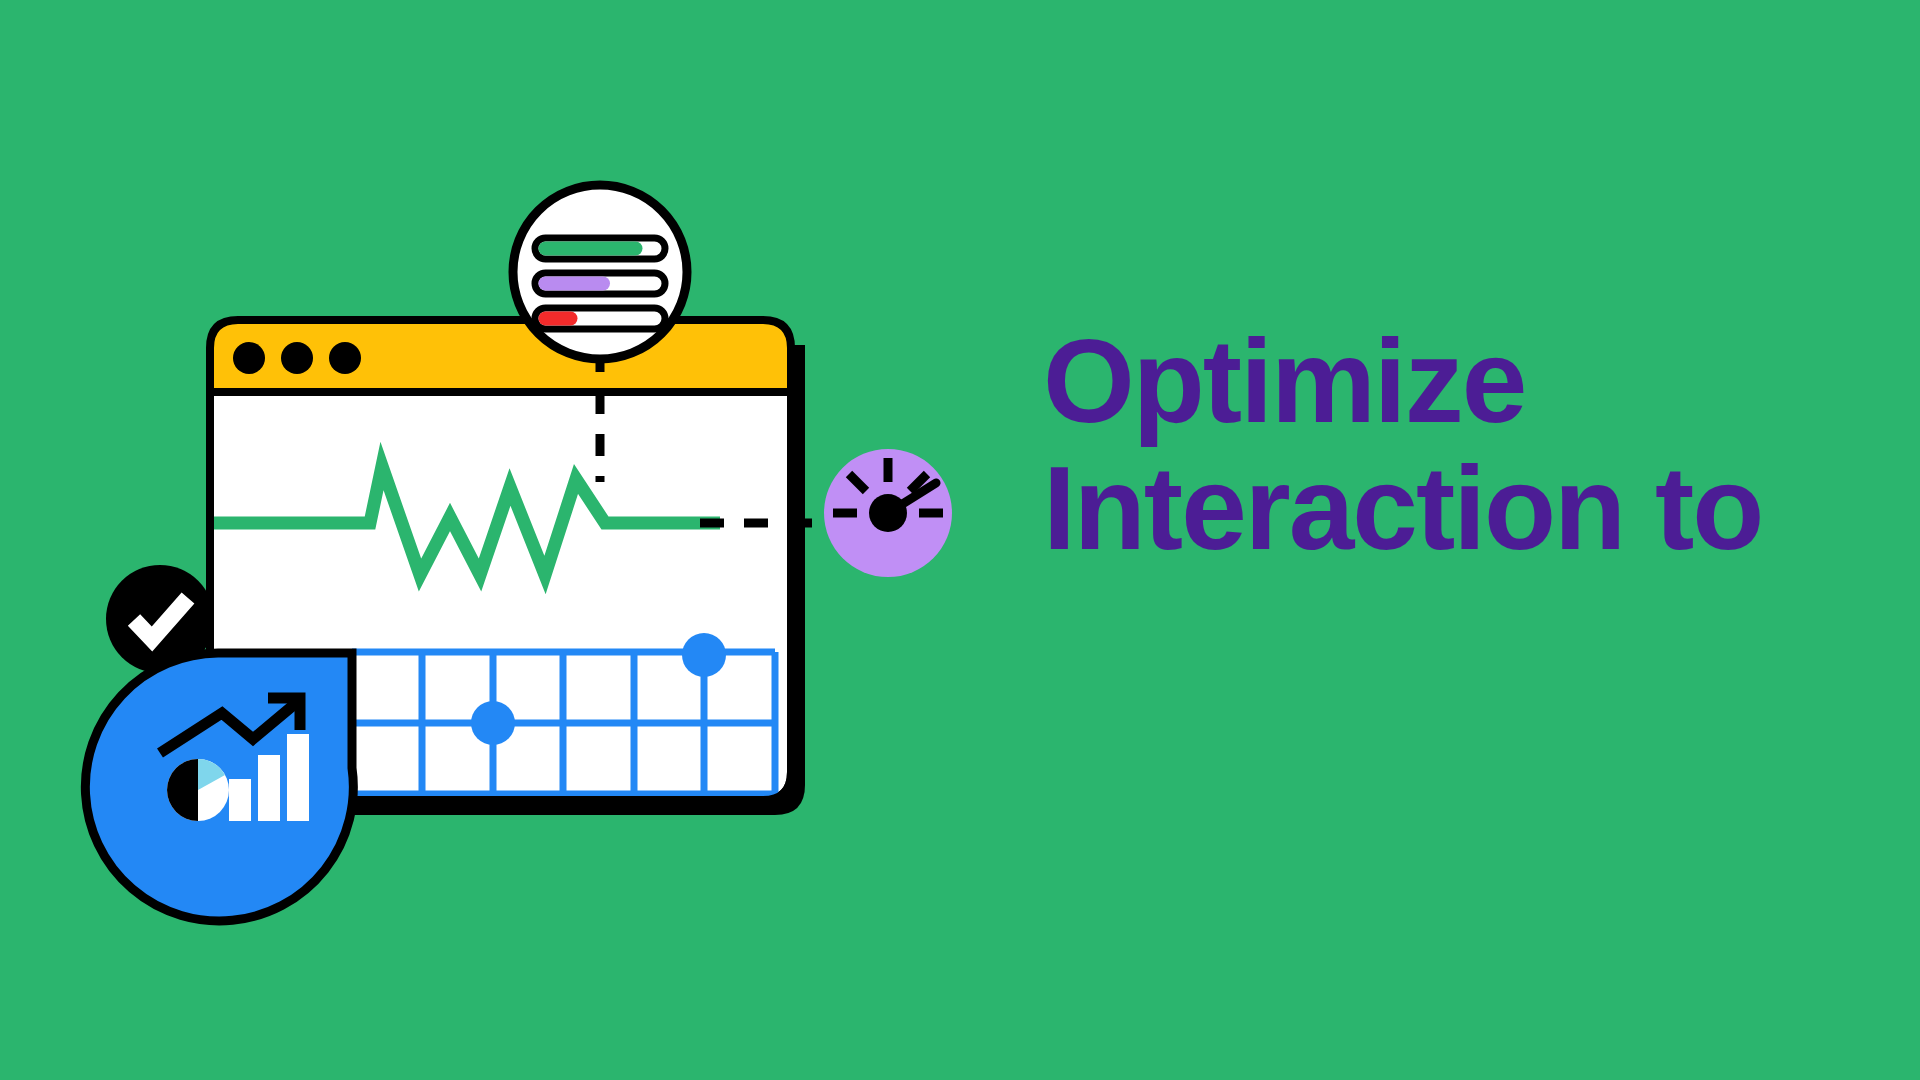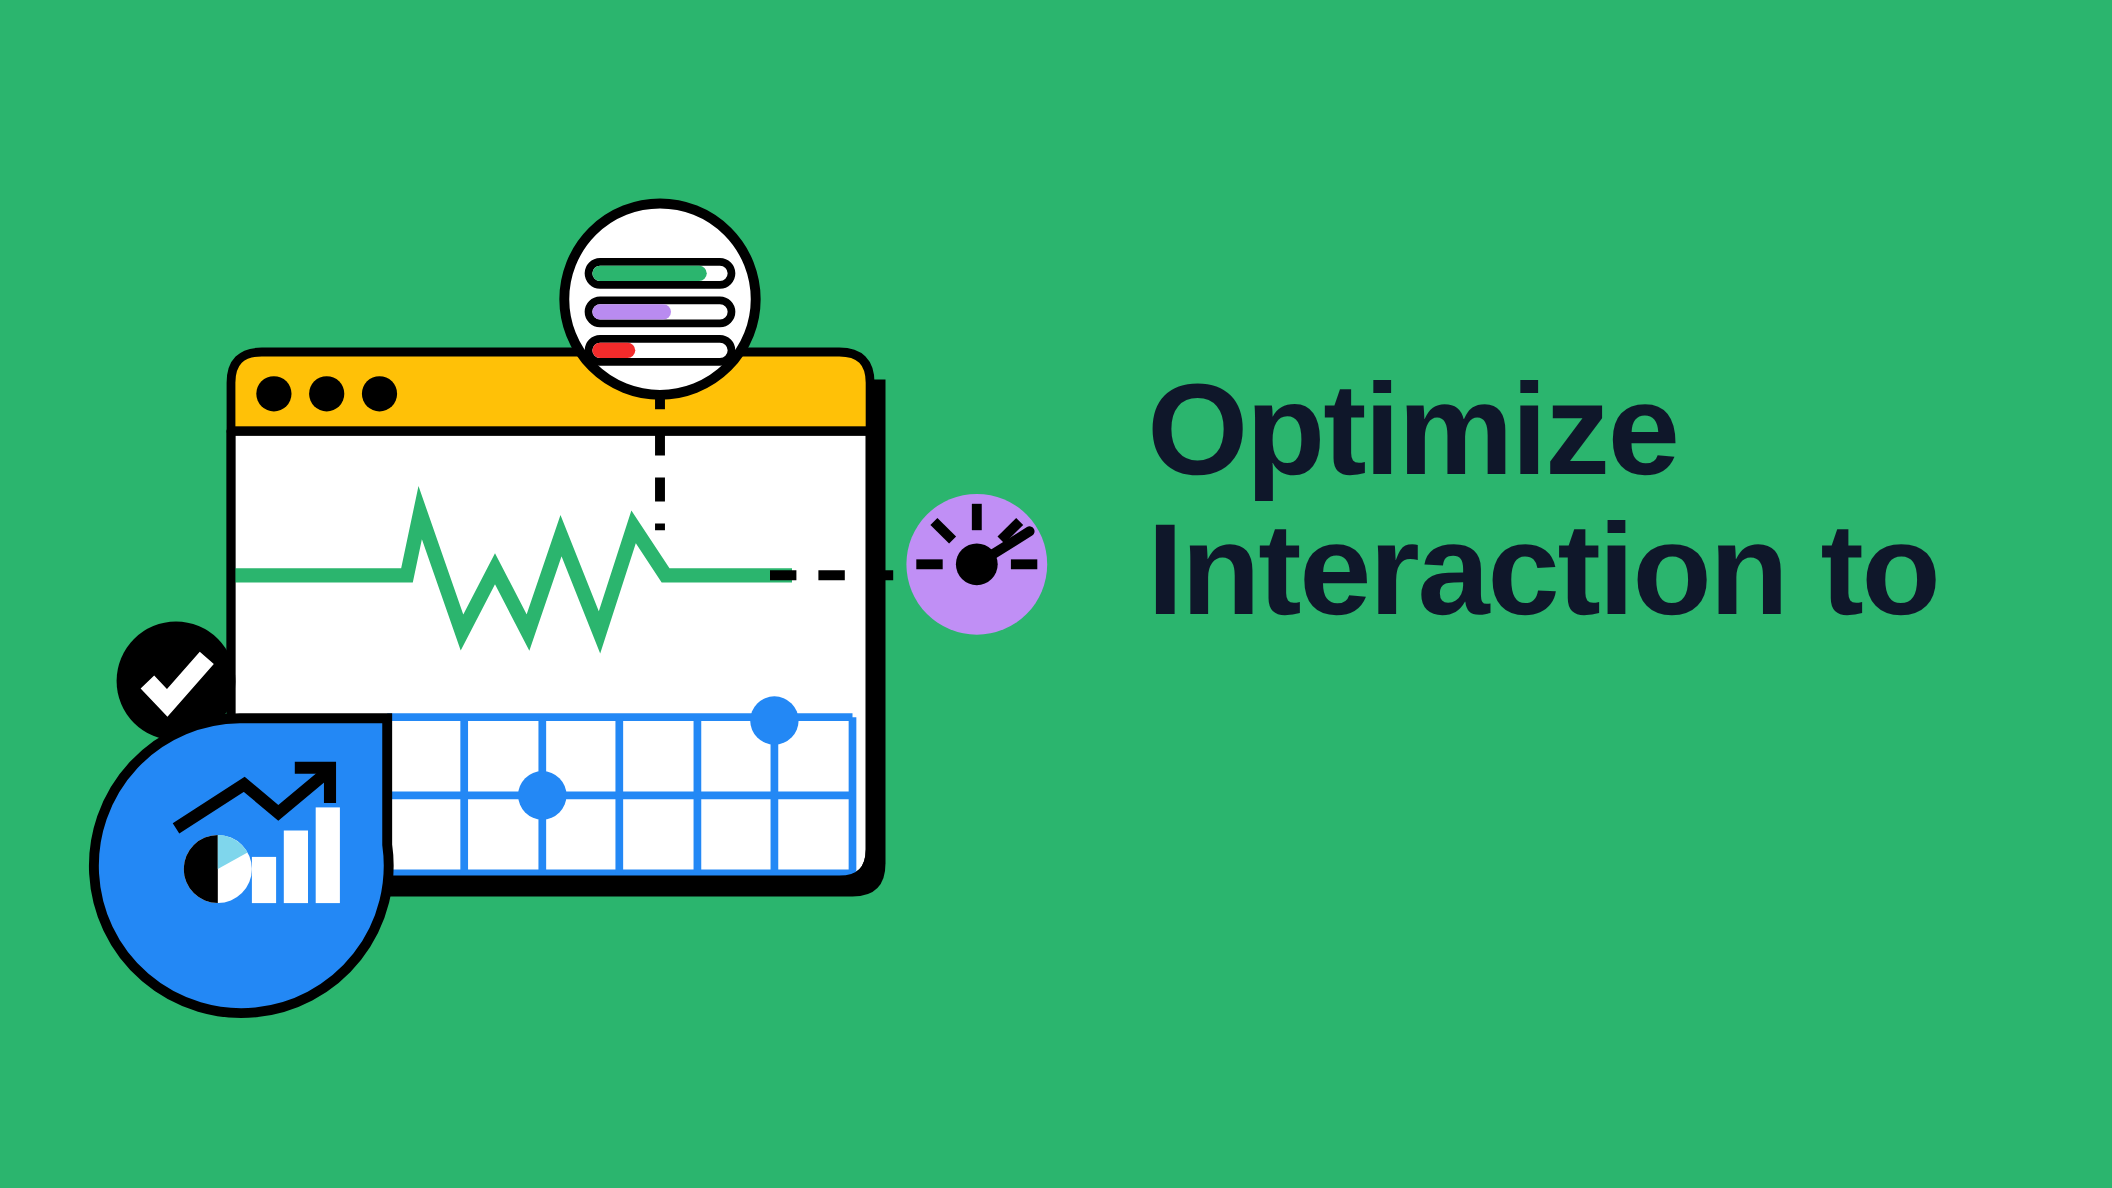--- a/index.html
+++ b/index.html
@@ -8,23 +8,23 @@
     font-family: "Liberation Sans", sans-serif;
     background:#2BB56E;
     position:relative;
   }
   #stage { position:absolute; inset:0; }
   .svg-root { position:absolute; top:0; left:0; width:1920px; height:1080px; }
 
   .headline {
     position:absolute;
     left:1043px;
-    top:328px;
+    top:318px;
     width:830px;
-    color:#0f172a;
+    color:#4c1d95;
     font-size:118px;
     font-weight:bold;
     line-height:1.08;
     letter-spacing:-2px;
     font-family:"Liberation Sans", sans-serif;
   }
   .headline-line { display:block; white-space:nowrap; }
 </style>
 </head>
 <body>

